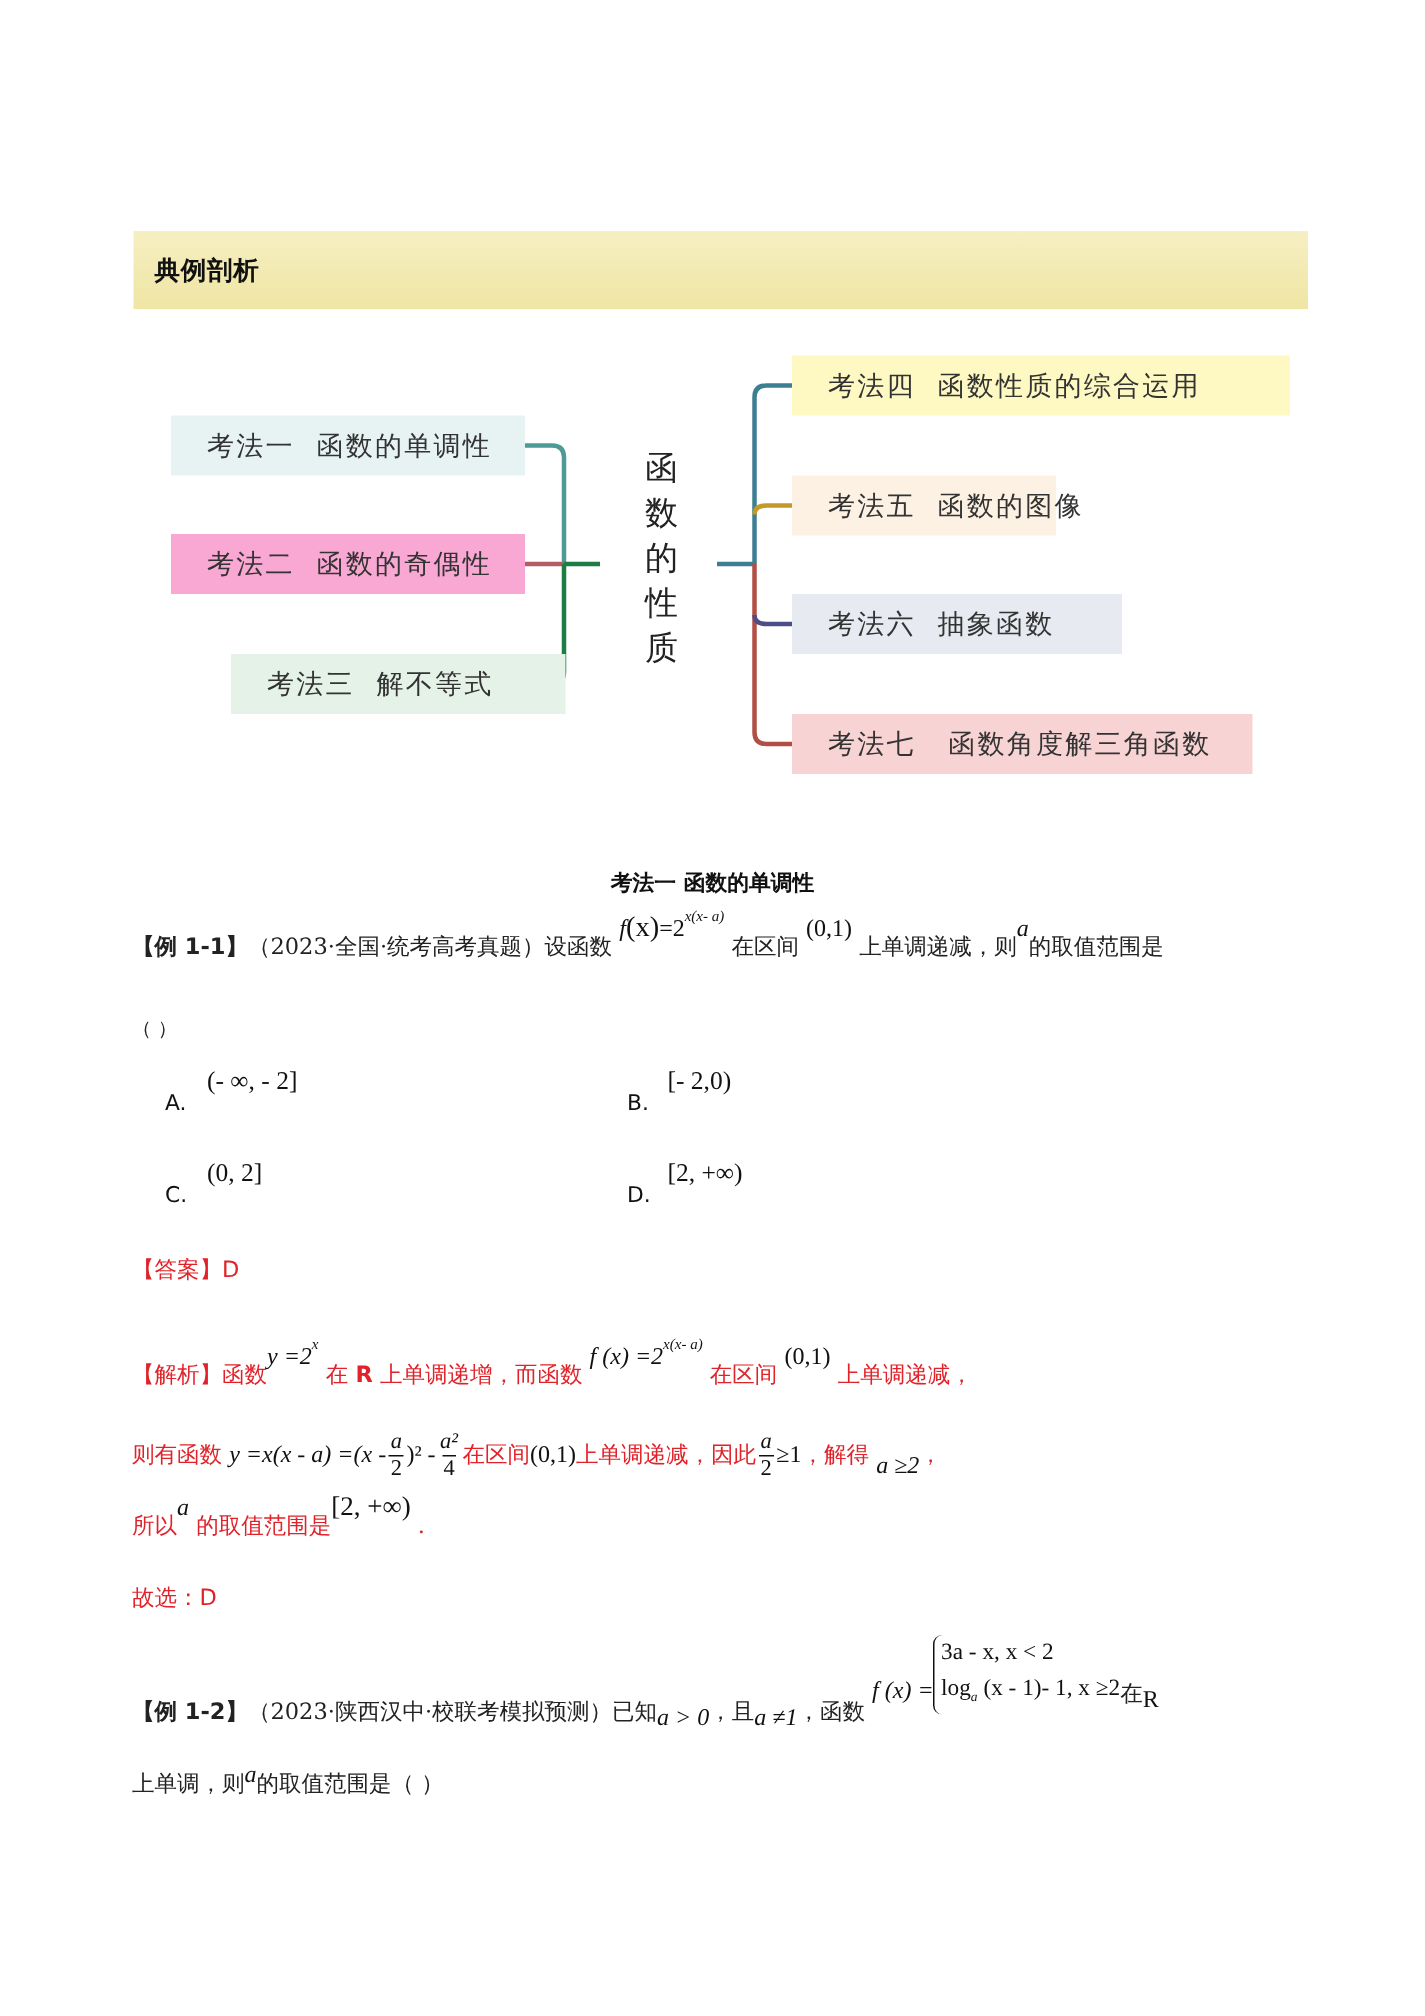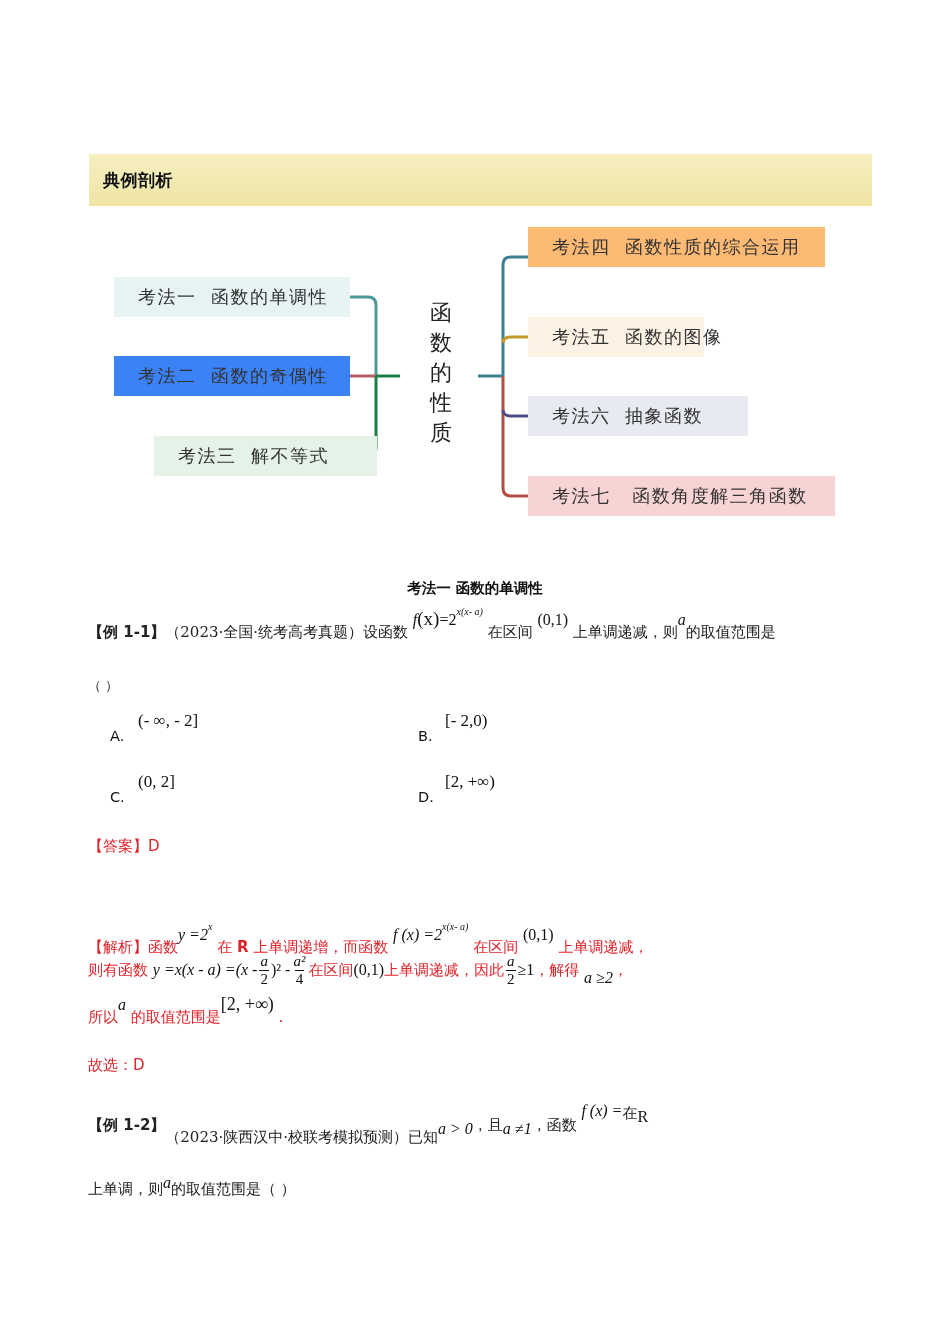--- a/index.html
+++ b/index.html
@@ -65,36 +65,36 @@
   <path d="M478 376 H503" stroke="#3c7f93" stroke-width="3" fill="none"></path>
   <path d="M528 257 H511 Q503 257 503 265 V376" stroke="#3c7f93" stroke-width="3" fill="none"></path>
   <path d="M503 343 Q503 337 511 337 H528" stroke="#c39a28" stroke-width="3" fill="none"></path>
   <path d="M503 376 V488 Q503 496 511 496 H528" stroke="#b24e45" stroke-width="3" fill="none"></path>
   <path d="M503 410 Q503 416 511 416 H528" stroke="#4e4e86" stroke-width="3" fill="none"></path>
 </svg>
 
 <div class="mm-box" style="left:114px; top:277px; width:236px; background:#e7f3f3;">
   <span>考法一  函数的单调性</span>
 </div>
-<div class="mm-box" style="left:114px; top:356px; width:236px; background:#3b82f6;text-align:right;">
+<div class="mm-box" style="left:114px; top:356px; width:236px; background:#f9a8d4;text-align:right;">
   <span>考法二  函数的奇偶性</span>
 </div>
 <div class="mm-box" style="left:154px; top:436px; width:223px; background:#e5f2e8;align-items:center;">
   <span>考法三  解不等式</span>
 </div>
 
 <div class="mm-center">
   <span>函</span>
   <span>数</span>
   <span>的</span>
   <span>性</span>
   <span>质</span>
 </div>
 
-<div class="mm-box" style="left:528px; top:227px; width:297px; background:#fdba74;">
+<div class="mm-box" style="left:528px; top:237px; width:332px; background:#fef9c3;">
   <span>考法四  函数性质的综合运用</span>
 </div>
 <div class="mm-box" style="left:528px; top:317px; width:176px; background:#fdf1e4;">
   <span>考法五  函数的图像</span>
 </div>
 <div class="mm-box" style="left:528px; top:396px; width:220px; background:#e8eaf2;">
   <span>考法六  抽象函数</span>
 </div>
 <div class="mm-box" style="left:528px; top:476px; width:307px; background:#f8d3d4;">
   <span>考法七   函数角度解三角函数</span>
@@ -117,21 +117,21 @@
 <div class="opt-val" style="left:445px; top:711px;">[- 2,0)</div>
 <div class="opt" style="left:110px; top:789px;">C.</div>
 <div class="opt-val" style="left:138px; top:772px;">(0, 2]</div>
 <div class="opt" style="left:418px; top:789px;">D.</div>
 <div class="opt-val" style="left:445px; top:772px;">[2, +∞)</div>
 
 <div class="line red" style="top:837px;">
   <span>【答案】</span><span class="sans">D</span>
 </div>
 
-<div class="line red" style="top:933px;">
+<div class="line red" style="top:903px;">
   <span>【解析】</span><span>函数</span><span class="math raise"><i>y =2</i><i class="sup">x</i></span>
   <span>在</span> <b class="sans">R</b> <span>上单调递增，而函数</span>
   <span class="math raise"><i>f (x) =2</i><i class="sup">x(x- a)</i></span>
   <span>在区间</span>
   <span class="math raise">(0,1)</span>
   <span>上单调递减，</span>
 </div>
 
 <div class="line red" style="top:938px;margin-top:15px;">
   <span>则有函数</span>
@@ -152,18 +152,21 @@
   <span>所以</span><i class="math raise">a</i>
   <span>的取值范围是</span><span class="math raise" style="font-size:18px;">[2, +∞)</span>
   <span>.</span>
 </div>
 
 <div class="line red" style="top:1056px;">
   <span>故选：</span><span class="sans">D</span>
 </div>
 
 <div class="line" style="top:1090px;">
-  <span class="sans" style="font-weight:bold; position:relative; top:26px;">【例 1-2】</span><span style="position:relative; top:38px;">（2023·陕西汉中·校联考模拟预测）已知</span><i class="math" style="position:relative; top:30px;">a &gt; 0</i><span style="position:relative; top:26px;">，且</span><i class="math" style="position:relative; top:30px;">a ≠1</i><span style="position:relative; top:26px;">，函数</span>
-  <span class="math" style="position:relative; top:12px;"><i>f (x) =</i></span><span style="position:relative; top:14px;">在</span><span class="math" style="position:relative; top:18px;">R</span>
+  <span class="sans" style="font-weight:bold; position:relative; top:26px;">【例 1-2】</span><span style="position:relative; top:26px;">（2023·陕西汉中·校联考模拟预测）已知</span><i class="math" style="position:relative; top:30px;">a &gt; 0</i><span style="position:relative; top:26px;">，且</span><i class="math" style="position:relative; top:30px;">a ≠1</i><span style="position:relative; top:26px;">，函数</span>
+  <span class="math" style="position:relative; top:12px;"><i>f (x) =</i></span><span class="piece">
+    <span>3a - x, x &lt; 2</span>
+    <span><span>log</span><sub style="font-size:9px;font-style:italic">a</sub><span> (x - 1)- 1, x ≥2</span></span>
+  </span><span style="position:relative; top:14px;">在</span><span class="math" style="position:relative; top:18px;">R</span>
 </div>
 <div class="line" style="top:1180px;">
   <span>上单调，则</span><i class="math raise" style="top:-6px;">a</i><span>的取值范围是（    ）</span>
 </div>
 
 </body></html>

